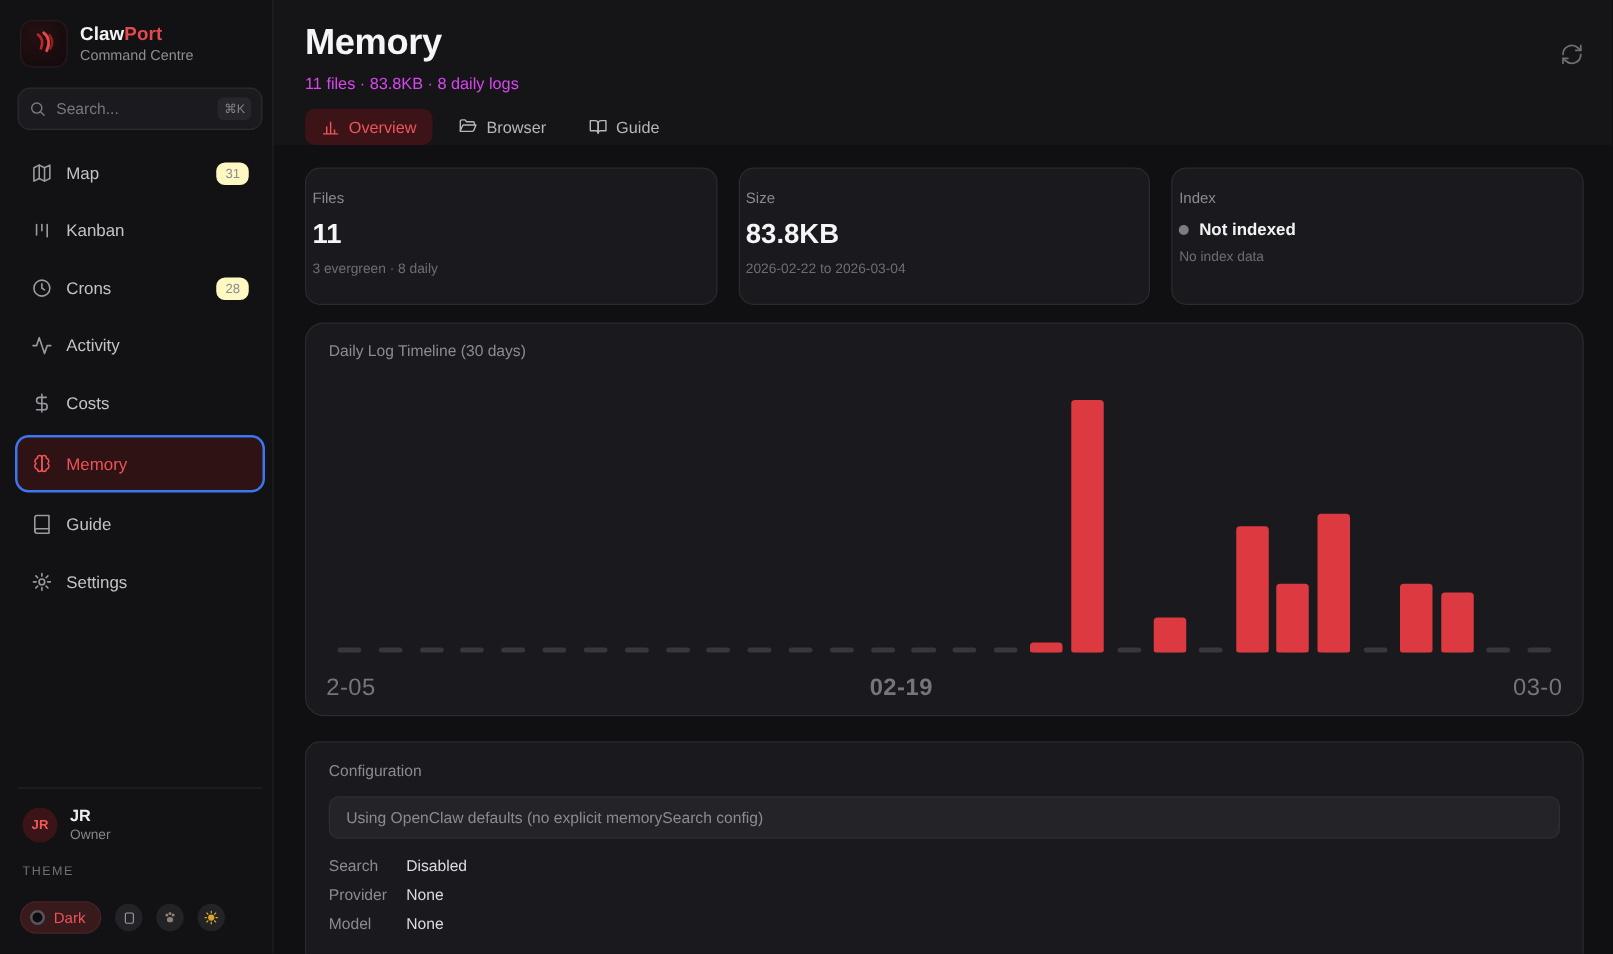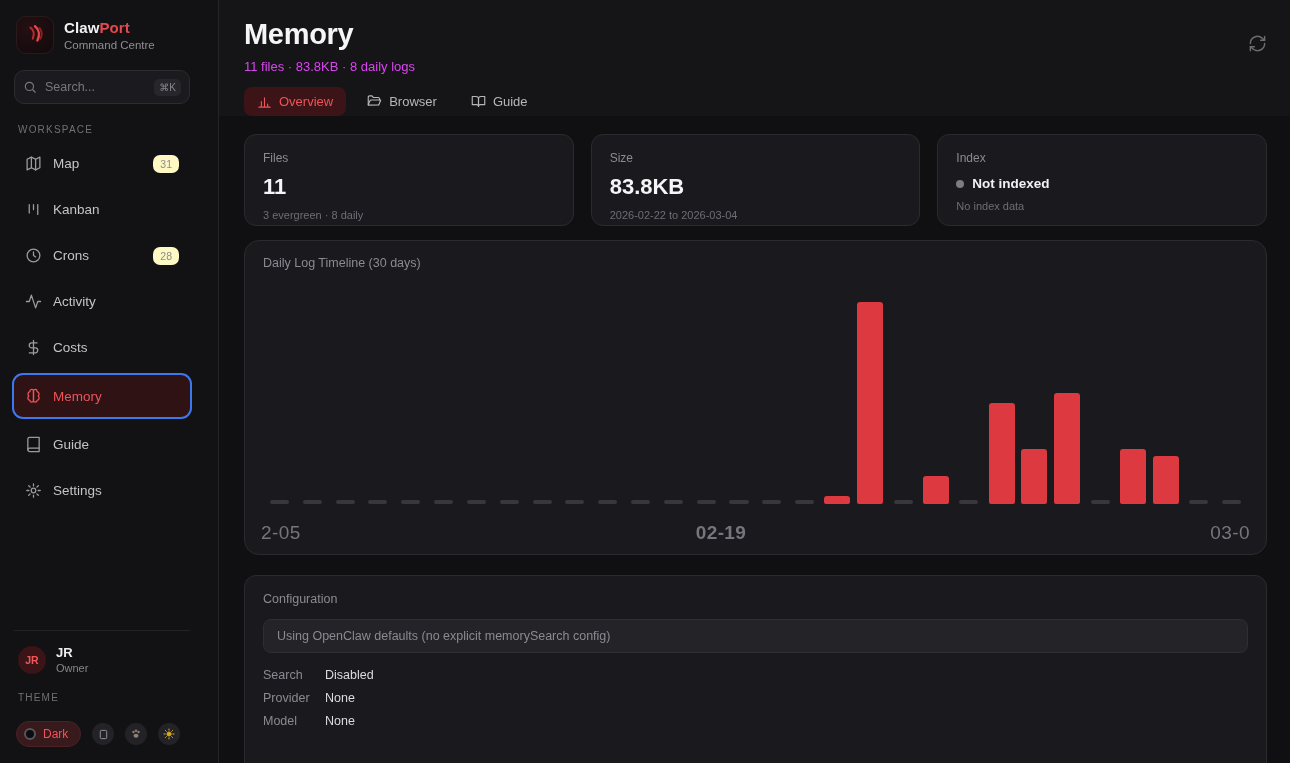--- a/index.html
+++ b/index.html
@@ -2,21 +2,21 @@
 <html><head>
 <meta charset="utf-8">
 <style>
   * { margin:0; padding:0; box-sizing:border-box; }
   html,body { width:1290px; height:763px; overflow:hidden; background:#0e0e10;
     font-family:"Liberation Sans", sans-serif; color:#e8e8ea; }
   .app { display:flex; width:1290px; height:763px; }
 
   
   .sidebar { width:219px; height:763px; background:#121215; border-right:1px solid #242428;
-    display:flex; flex-direction:column; padding:14px 28px 0 14px; flex-shrink:0; }
+    display:flex; flex-direction:column; padding:14px 8px 0 14px; flex-shrink:0; }
   .brand { display:flex; align-items:center; gap:10px; padding:2px 2px 12px 2px; }
   .brand-logo { width:38px; height:38px; border-radius:10px; background:radial-gradient(circle at 35% 30%, #241013, #120a0b);
     border:1px solid #2a1a1c; display:flex; align-items:center; justify-content:center; }
   .brand-text .line1 { font-size:15px; font-weight:bold; color:#f2f2f4; letter-spacing:.1px; }
   .brand-text .accent { color:#e5484d; }
   .brand-text .line2 { font-size:11.5px; color:#8d8d93; margin-top:3px; }
 
   .searchbox { display:flex; align-items:center; gap:8px; height:34px; background:#1b1b1f;
     border:1px solid #2b2b30; border-radius:10px; padding:0 8px; margin:4px 0 16px 0; }
   .searchbox input { flex:1; background:transparent; border:none; outline:none; color:#c8c8cc;
@@ -61,21 +61,21 @@
     font-family:"Liberation Sans",sans-serif; }
   .tab svg { width:15px; height:15px; stroke:#b6b6bb; stroke-width:1.8; fill:none; stroke-linecap:round; stroke-linejoin:round; }
   .tab.active { background:#3c1417; color:#ee5459; }
   .tab.active svg { stroke:#ee5459; }
   .refresh-btn { position:absolute; top:34px; right:23px; background:none; border:none; cursor:pointer; }
   .refresh-btn svg { width:19px; height:19px; stroke:#6c6c72; stroke-width:1.8; fill:none; stroke-linecap:round; stroke-linejoin:round; }
 
   .content { flex:1; background:#101013; padding:18px 23px 0 25px; position:relative; }
   .card { background:#1a1a1e; border:1px solid #2a2a2f; border-radius:12px; }
   .stats { display:grid; grid-template-columns:repeat(3,1fr); gap:17px; }
-  .stat-card { padding:16px 18px; height:92px; }
+  .stat-card { padding:16px 5px; height:110px; }
   .stat-label { font-size:12px; color:#8a8a90; }
   .stat-value { font-size:22px; font-weight:bold; color:#f5f5f7; margin-top:9px; }
   .stat-sub { font-size:11px; color:#6d6d74; margin-top:9px; }
   .index-line { display:flex; align-items:center; gap:8px; margin-top:11px; }
   .gray-dot { width:8px; height:8px; border-radius:50%; background:#7c7c82; }
   .index-value { font-size:13.5px; font-weight:bold; color:#f2f2f4; }
 
   
   .chart-card { margin-top:14px; height:315px; padding:15px 18px 8px; display:flex; flex-direction:column;border-radius:15px; }
   .chart-title { font-size:12.5px; color:#8a8a90; }
@@ -119,21 +119,20 @@
 
     <div class="searchbox">
       <svg width="14" height="14" viewBox="0 0 24 24" fill="none" stroke="#77777d" stroke-width="2" stroke-linecap="round">
           <circle cx="11" cy="11" r="7"></circle>
           <path d="M21 21l-4.3-4.3"></path>
         </svg>
       <input type="text" value="" placeholder="Search..." style="">
       <span class="kbd">⌘K</span>
     </div>
 
-    <div class="section-label">WORKSPACE</div>
 
     <nav class="nav">
       <div class="nav-item">
         <svg viewBox="0 0 24 24">
             <path d="M3 6l6-3 6 3 6-3v15l-6 3-6-3-6 3z"></path>
             <path d="M9 3v15M15 6v15"></path>
           </svg>
         <span class="nlabel">Map</span>
         <span class="nbadge">31</span>
       </div>

